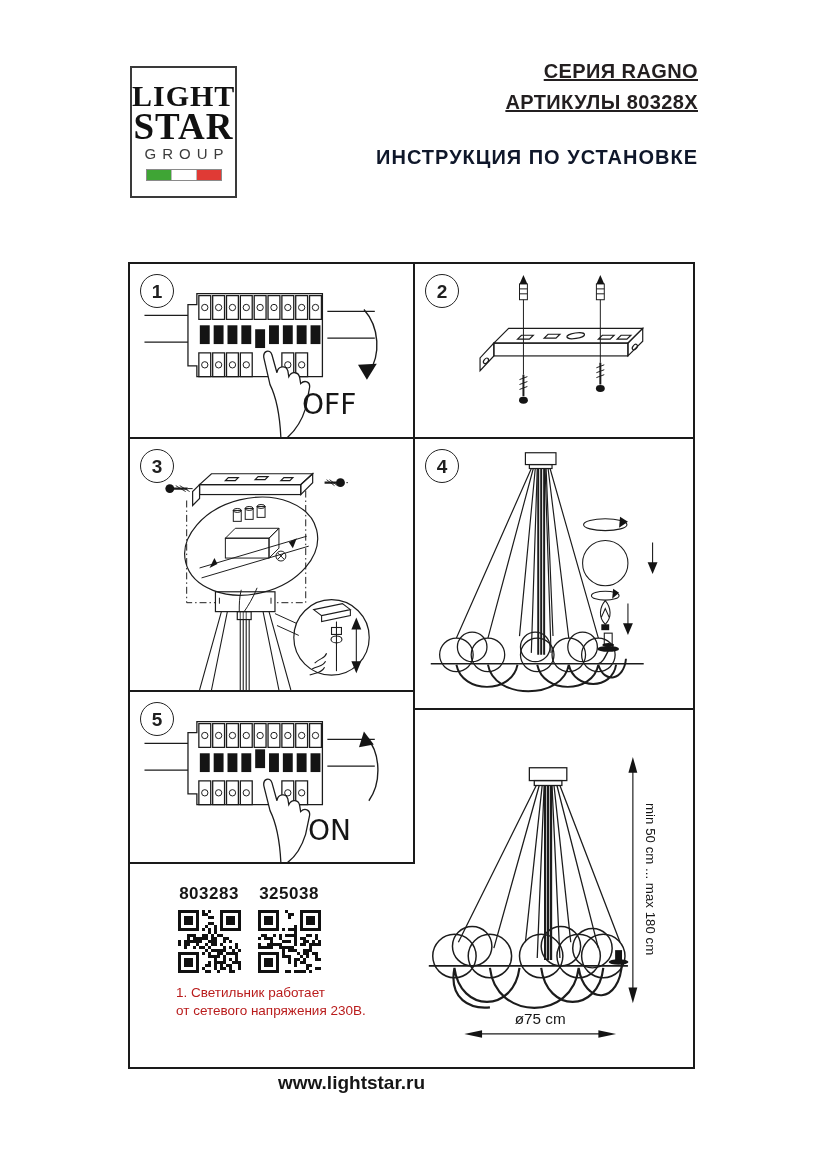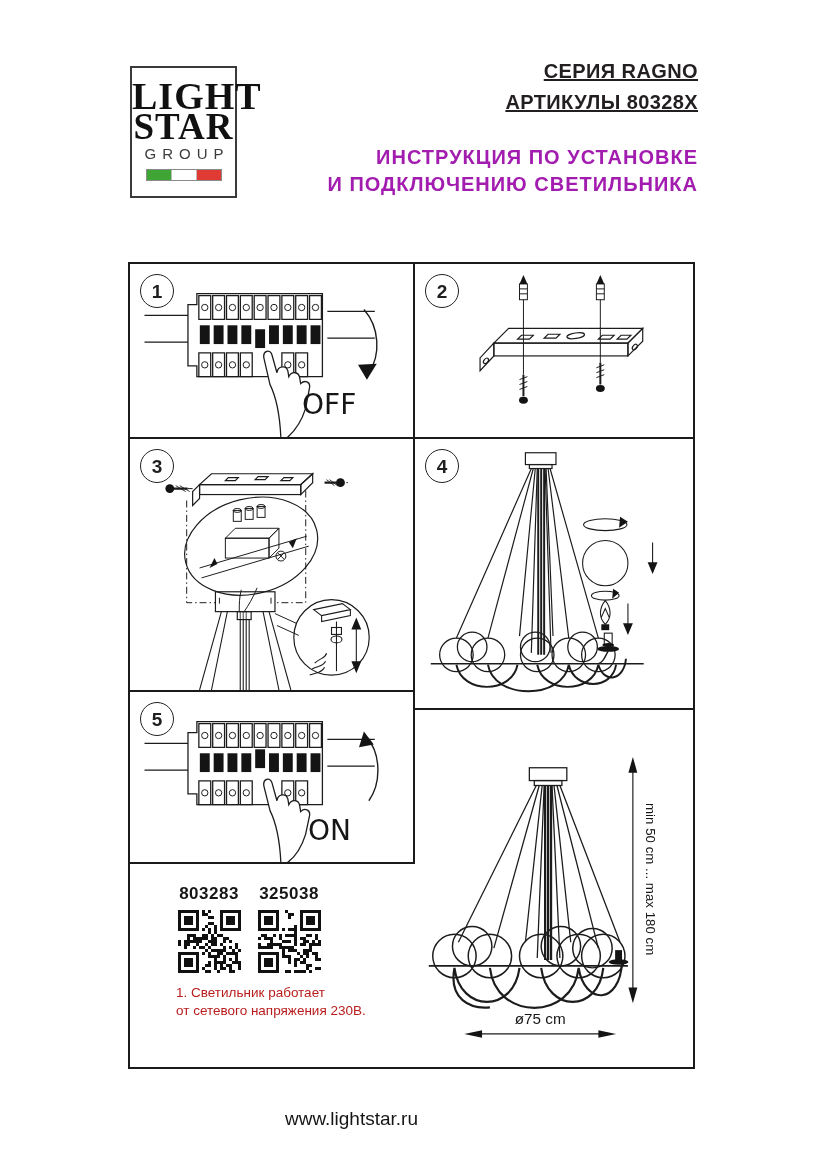--- a/index.html
+++ b/index.html
@@ -3,45 +3,45 @@
 <meta charset="utf-8">
 <style>
   html,body{margin:0;padding:0;background:#ffffff;}
   #page{position:relative;width:826px;height:1169px;background:#fff;overflow:hidden;
         font-family:"Liberation Sans",sans-serif;color:#1f1f1f;}
   .abs{position:absolute;}
   
   #logo-box{left:130px;top:66px;width:107px;height:132px;border:2px solid #3a3a3a;
             text-align:center;box-sizing:border-box;padding-top:14px;}
   .logo-word{font-family:"Liberation Serif",serif;font-weight:bold;color:#111;}
-  #logo-light{font-size:38px;line-height:28px;letter-spacing:1px;}
+  #logo-light{font-size:30px;line-height:28px;letter-spacing:1px;}
   #logo-star{font-size:37px;line-height:33px;letter-spacing:1px;}
   #logo-group{font-size:15px;letter-spacing:6px;color:#3c3c3c;margin-top:2px;padding-left:7px;}
   #logo-flag{width:74px;height:10px;border:1px solid #8a8a8a;margin:7px auto 0 auto;display:flex;}
   #logo-flag div{flex:1;border-right:1px solid #bbb;}
   #logo-flag div:last-child{border-right:none;}
   
   #title-block{right:128px;top:56px;text-align:right;}
   .title-line{font-size:20px;font-weight:bold;letter-spacing:0.4px;line-height:31px;color:#231f20;text-decoration:underline;}
   #instruction-block{right:128px;top:144px;text-align:right;}
-  .instr-line{font-size:20px;font-weight:bold;letter-spacing:1px;line-height:27px;color:#a21caf;}
+  .instr-line{font-size:20px;font-weight:bold;letter-spacing:1px;line-height:27px;color:#0f172a;}
   
   #grid{left:128px;top:262px;width:567px;height:807px;border:2px solid #1a1a1a;box-sizing:border-box;}
   .gline{background:#1a1a1a;}
   .panel{position:absolute;}
   .step-circle{position:absolute;width:34px;height:34px;border:1.6px solid #222;border-radius:50%;
                text-align:center;line-height:34px;font-size:19px;font-weight:bold;background:#fff;box-sizing:border-box;}
   .switch-label{position:absolute;font-size:28px;font-weight:500;font-family:"DejaVu Sans","Liberation Sans",sans-serif;color:#161616;}
   svg{display:block;}
   
   .article-num{position:absolute;width:62px;text-align:center;font-size:17px;font-weight:bold;letter-spacing:0.5px;color:#161616;}
   .qr{position:absolute;width:63px;height:63px;}
   #notes{left:46px;top:120px;font-size:13.5px;line-height:17.5px;color:#b91c1c;width:240px;}
   
-  #footer{left:0;top:1108px;width:703px;text-align:center;font-size:19px;font-weight:normal;color:#161616;}
+  #footer{left:0;top:1072px;width:703px;text-align:center;font-size:19px;font-weight:bold;color:#161616;}
 </style>
 </head>
 <body>
 
 <div id="page">
 
   <div class="abs" id="logo-box">
     <div class="logo-word" id="logo-light">LIGHT</div>
     <div class="logo-word" id="logo-star">STAR</div>
     <div id="logo-group">GROUP</div>
@@ -51,21 +51,20 @@
       <div style="background: rgb(224, 58, 53);"></div>
     </div>
   </div>
 
   <div class="abs" id="title-block">
     <div class="title-line">СЕРИЯ RAGNO</div>
     <div class="title-line">АРТИКУЛЫ 80328X</div>
   </div>
   <div class="abs" id="instruction-block">
     <div class="instr-line">ИНСТРУКЦИЯ ПО УСТАНОВКЕ</div>
-    <div class="instr-line">И ПОДКЛЮЧЕНИЮ СВЕТИЛЬНИКА</div>
   </div>
 
   <div class="abs" id="grid">
 
     <div class="abs gline" style="left:283px;top:0;width:2px;height:598px;"></div>
     <div class="abs gline" style="left:0;top:173px;width:563px;height:2px;"></div>
     <div class="abs gline" style="left:0;top:426px;width:285px;height:2px;"></div>
     <div class="abs gline" style="left:283px;top:444px;width:280px;height:2px;"></div>
     <div class="abs gline" style="left:0;top:598px;width:285px;height:2px;"></div>
 

